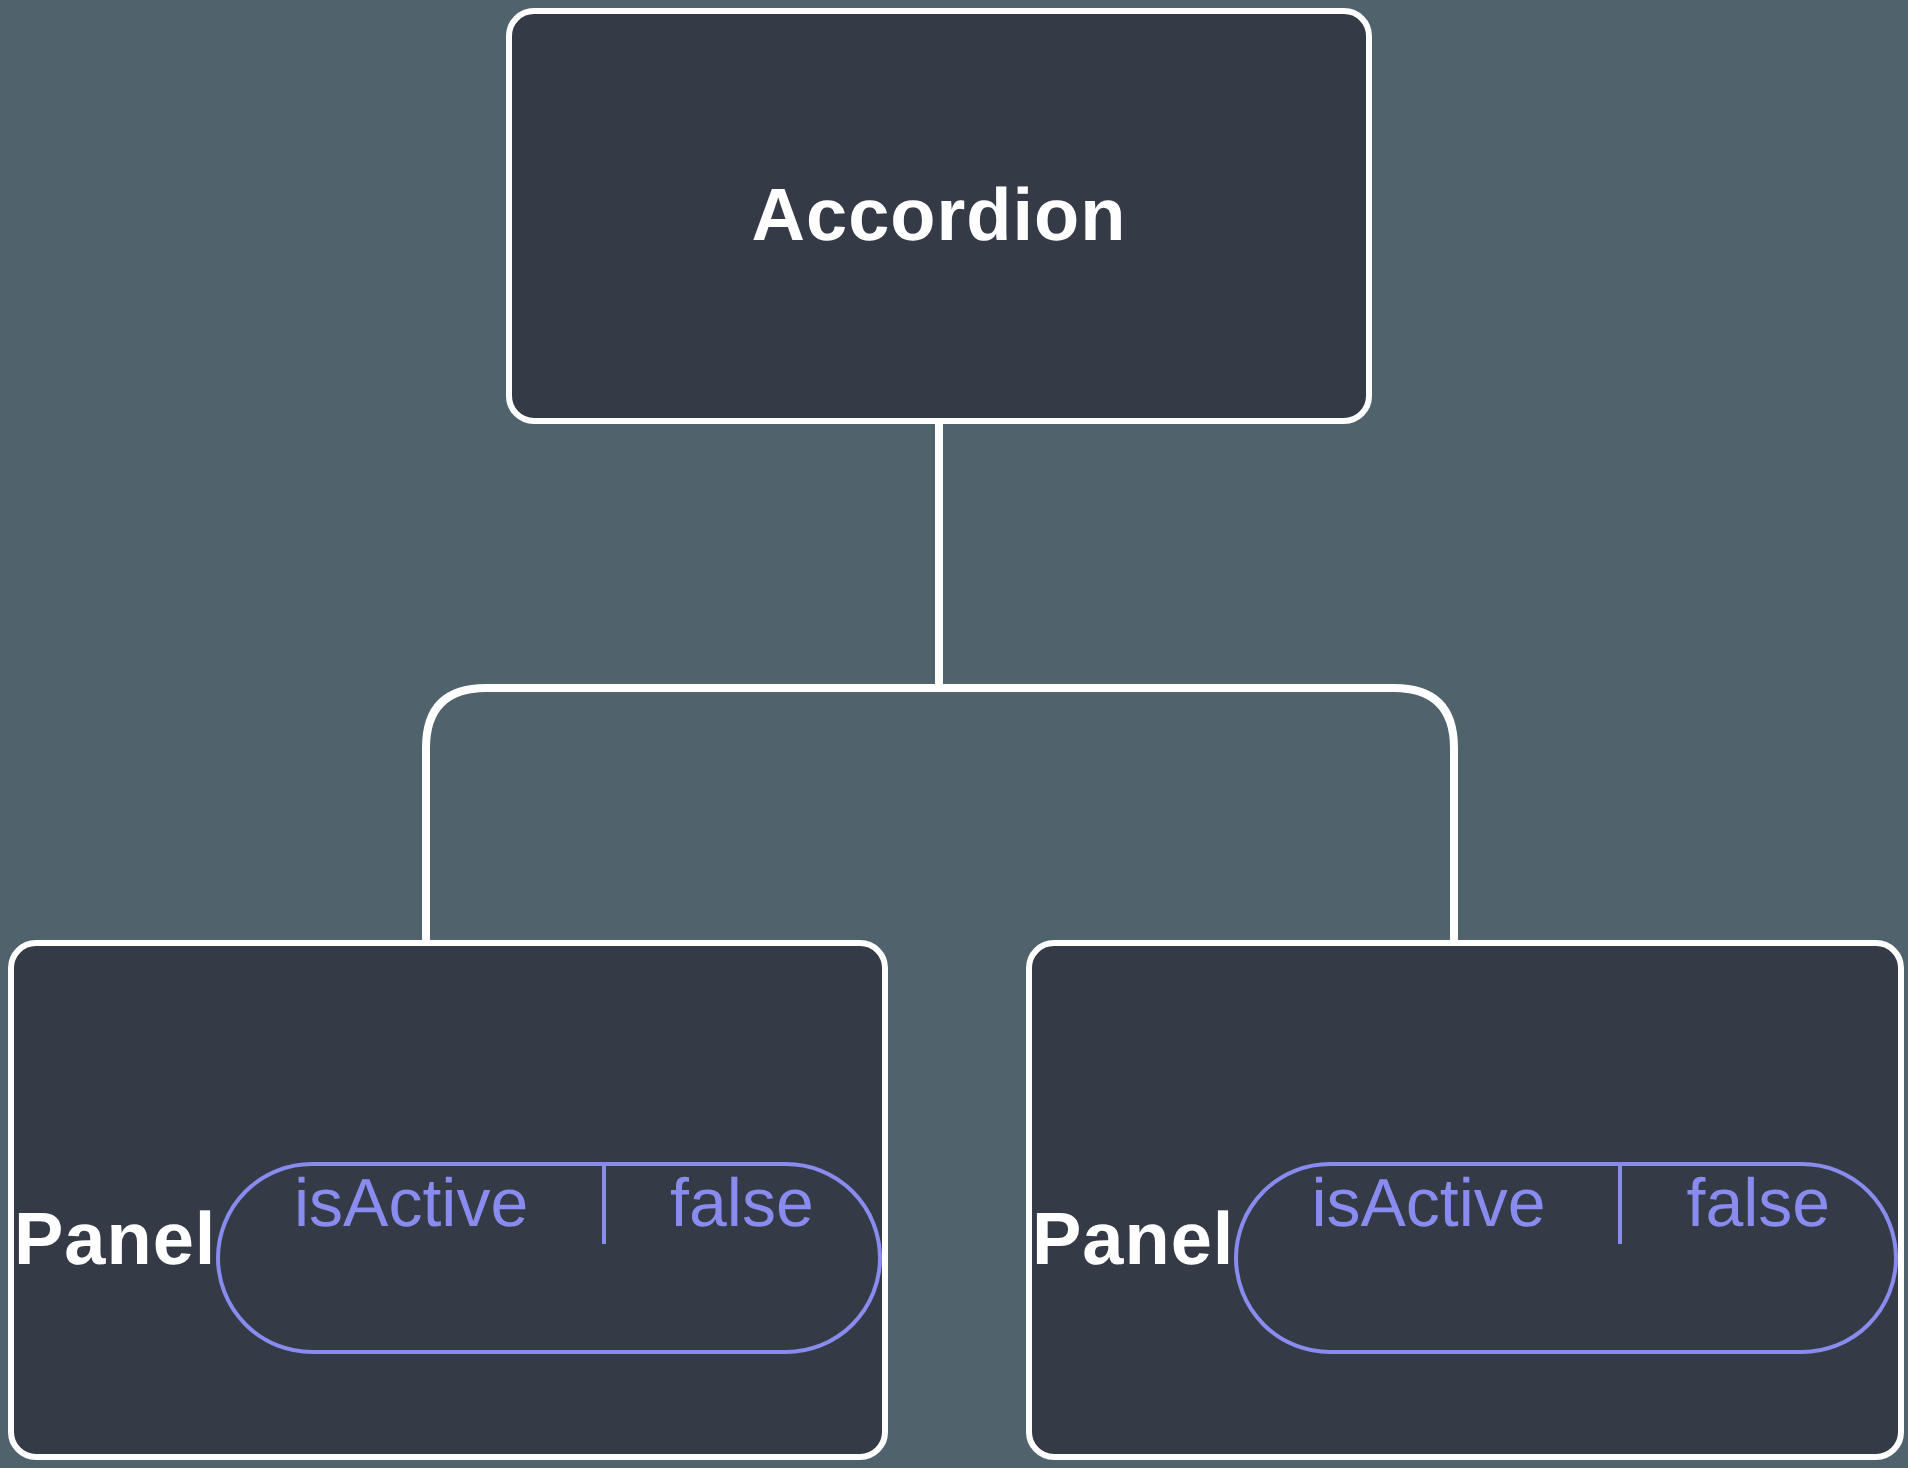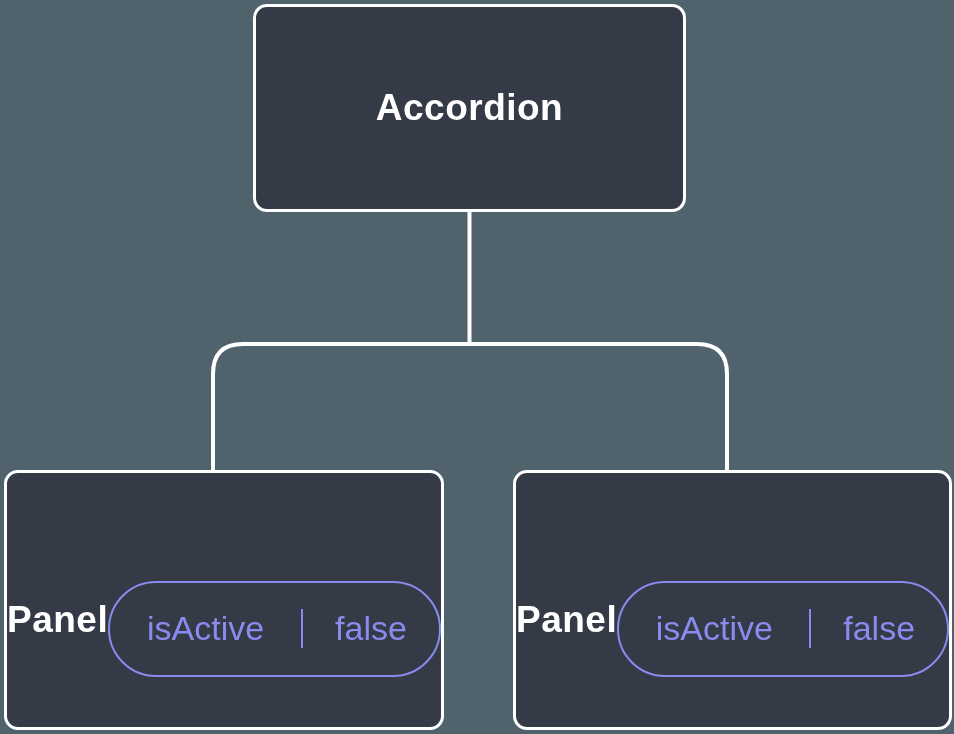--- a/index.html
+++ b/index.html
@@ -50,21 +50,21 @@
   .node-panel.left  { left: 4px; }
   .node-panel.right { left: 513px; width: 439px; }
   .state-pill {
     margin-top: 17px;
     width: 368px;
     height: 96px;
     box-sizing: border-box;
     border: 2.5px solid var(--accent, #8A8BEE);
     border-radius: 999px;
     display: flex;
-    align-items: center;
+    align-items: flex-start;
     color: var(--accent, #8A8BEE);
     font-size: 34px;
   }
   .state-cell {
     display: flex;
     align-items: center;
     justify-content: center;
   }
   .state-key {
     flex: 0 0 58%;

